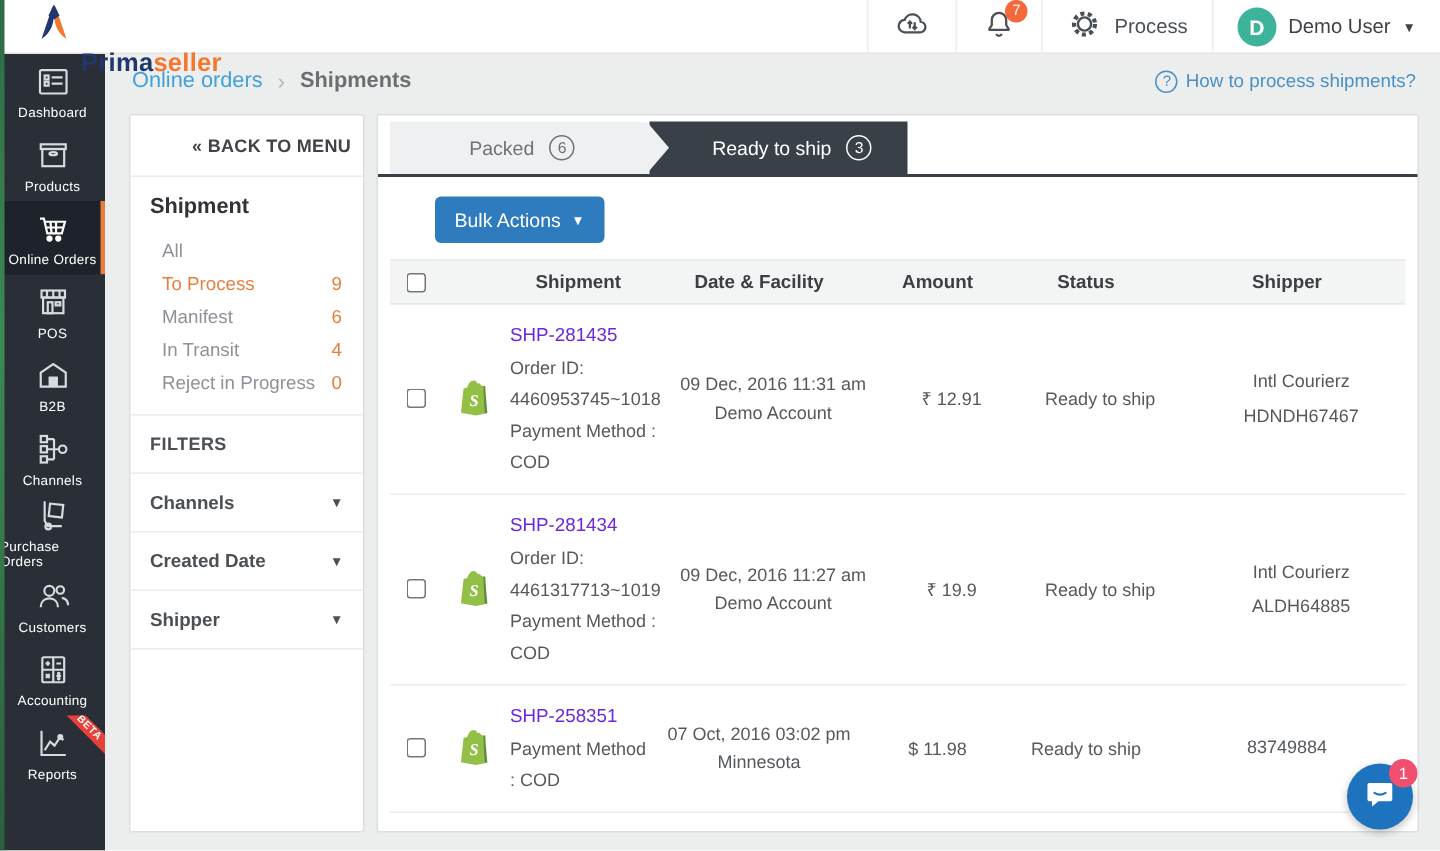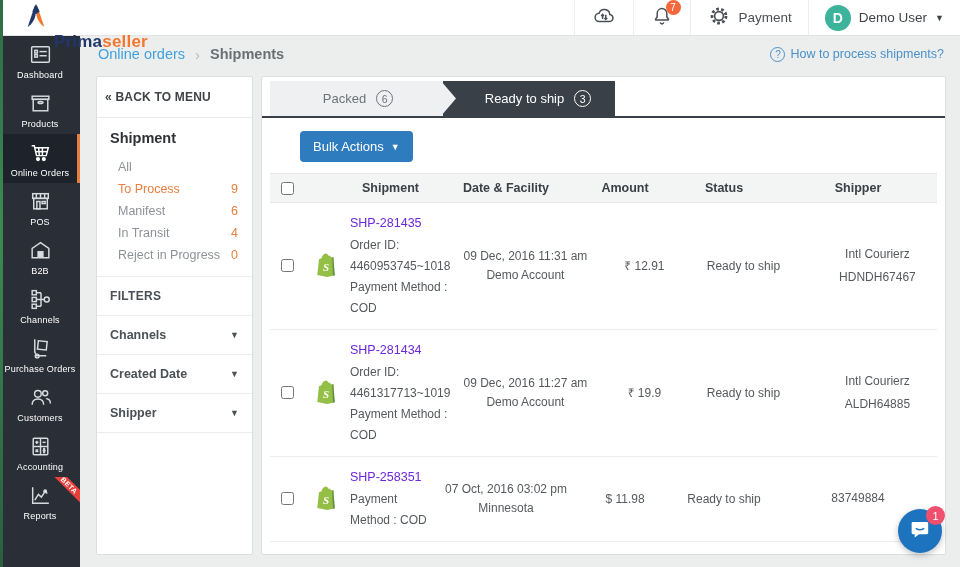--- a/index.html
+++ b/index.html
@@ -27,21 +27,21 @@
   .notif-badge { position:absolute; top:-4px; right:-7px; min-width:15px; height:15px;
     background:#f4683c; color:#fff; border-radius:50%; font-size:10px;
     display:flex; align-items:center; justify-content:center; padding:0 2px; }
   .avatar { width:26px; height:26px; border-radius:50%; background:#3cb39a; color:#fff;
     font-size:14px; font-weight:bold; display:flex; align-items:center; justify-content:center; }
   .user-name { color:#3f4347; font-size:13.5px; }
   .caret { font-size:9px; color:#3f4347; }
 
   
   .main { display:flex; height:531px; }
-  .sidebar { width:80px; background:#2a2e36; flex-shrink:0; display:flex; flex-direction:column; }
+  .sidebar { width:70px; background:#2a2e36; flex-shrink:0; display:flex; flex-direction:column; }
   .nav-item { height:49px; display:flex; flex-direction:column; align-items:center;
     justify-content:center; gap:3px; cursor:pointer; position:relative; overflow:hidden; }
   .nav-item.active { background:#1e222a; }
   .nav-item.active::after { content:''; position:absolute; right:0; top:0; bottom:0;
     width:3px; background:#e87e3e; }
   .nav-label { font-size:9px; color:#fff; letter-spacing:.2px; }
   .nav-icon svg { display:block; }
   .beta-ribbon { position:absolute; top:4px; right:-16px; transform:rotate(45deg);
     background:#e8403a; color:#fff; font-size:7px; font-weight:bold;
     padding:1px 16px; letter-spacing:.5px; }
@@ -57,21 +57,21 @@
     gap:5px; cursor:pointer; }
   .q-circle { width:15px; height:15px; border-radius:50%; border:1px solid #4a90c8;
     display:inline-flex; align-items:center; justify-content:center; font-size:10px; }
 
   .body-row { flex:1; display:flex; gap:8px; padding:4px 14px 12px 16px; min-height:0; }
   .card { background:#fff; border:1px solid #dcdfe0; border-radius:2px; }
   .left-card { width:157px; flex-shrink:0; }
   .right-card { flex:1; display:flex; flex-direction:column; min-width:0; }
 
   
-  .back-row { padding:13px 8px; text-align:left; font-weight:bold; font-size:12px;
+  .back-row { padding:13px 8px; text-align:right; font-weight:bold; font-size:12px;
     color:#3f4347; border-bottom:1px solid #eaeaea; cursor:pointer; letter-spacing:.2px; }
   .panel-section { padding:12px 13px 10px; }
   .sec-title { font-size:14.5px; font-weight:bold; color:#2f3337; margin-bottom:10px; }
   .view-item { display:flex; justify-content:space-between; align-items:center;
     font-size:12.5px; color:#8d9298; padding:4px 1px 4px 8px; cursor:pointer; }
   .view-item.active .vi-label { color:#e87e3e; }
   .vi-count { color:#e87e3e; }
   .divider { border-top:1px solid #ececec; }
   .filters-title { font-size:12px; font-weight:bold; color:#4b5055; padding:12px 13px;
     letter-spacing:.3px; border-bottom:1px solid #ececec; }
@@ -161,21 +161,21 @@
         <span class="notif-badge">7</span>
       </span>
     </div>
     <div class="top-item">
       <span>
         <svg width="24" height="24" viewBox="0 0 24 24" fill="none" stroke="#4a4f55">
           <circle cx="12" cy="12" r="7" stroke-width="2.8" stroke-dasharray="2.7 2.3"></circle>
           <circle cx="12" cy="12" r="4.4" stroke-width="1.6"></circle>
         </svg>
       </span>
-      <span>Payment</span>
+      <span>Process</span>
     </div>
     <div class="top-item">
       <span class="avatar">D</span>
       <span class="user-name">Demo User</span>
       <span class="caret">▼</span>
     </div>
   </div>
 </div>
 
 <div class="main">

